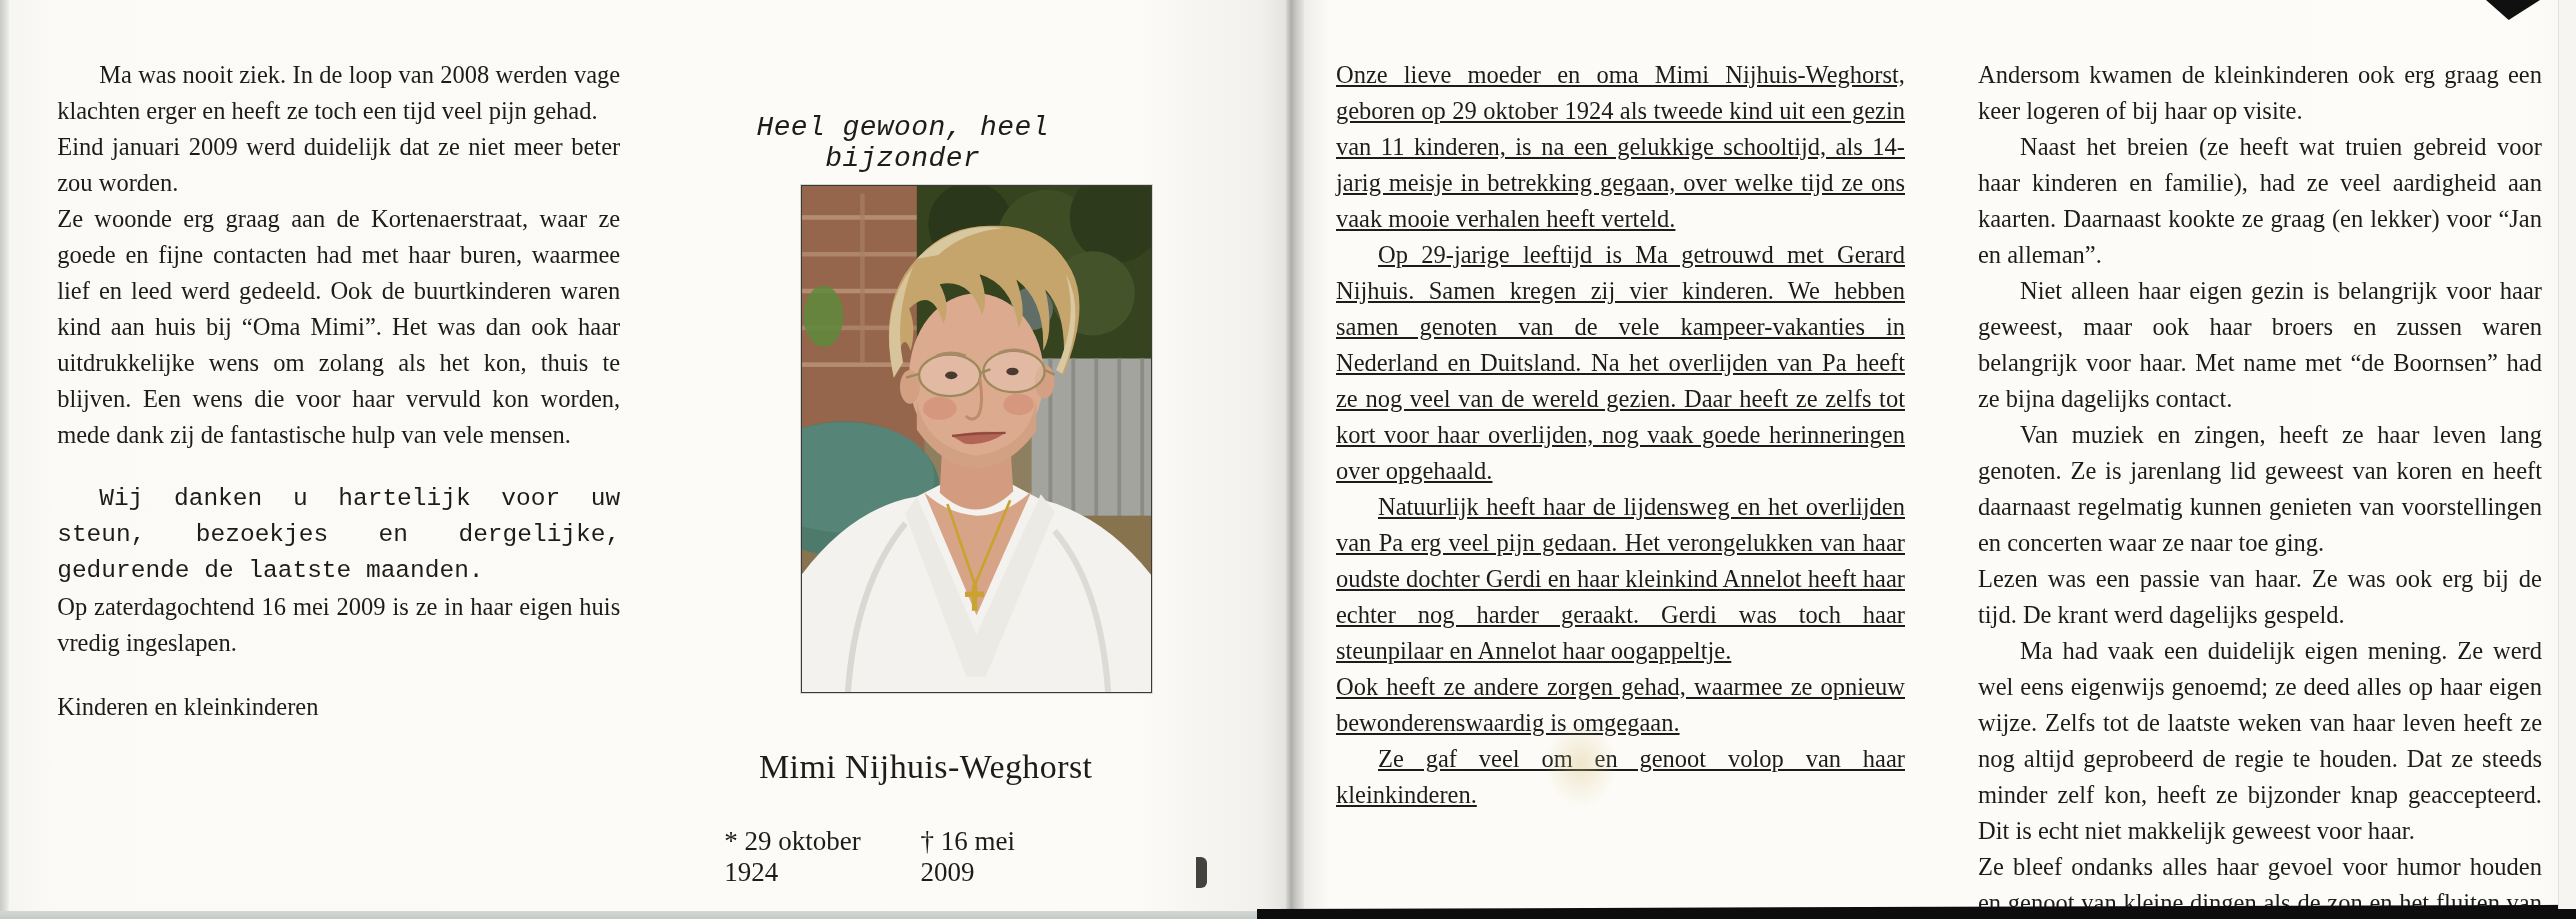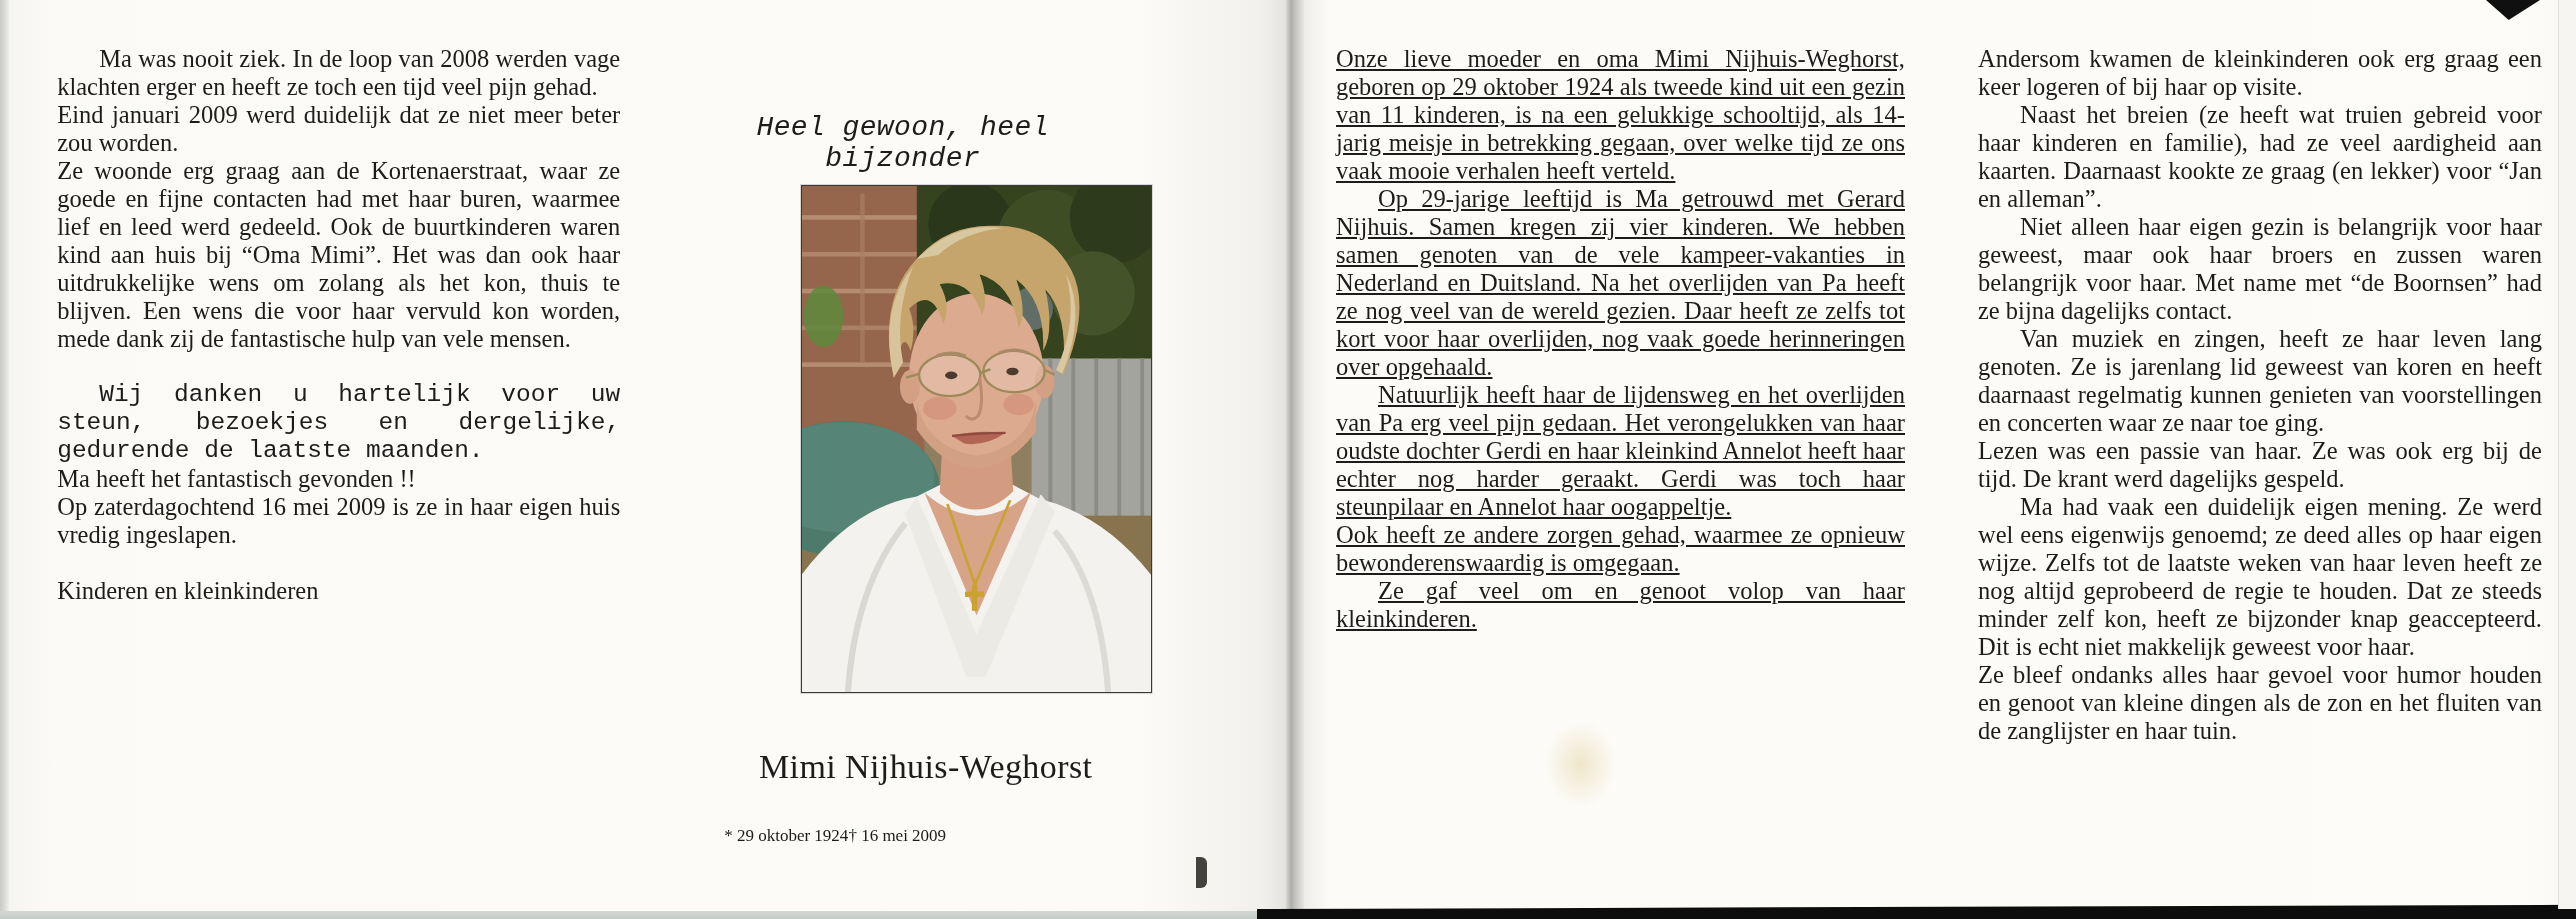--- a/index.html
+++ b/index.html
@@ -33,53 +33,52 @@
   #corner-wedge{position:absolute;left:2486px;top:0;width:54px;height:20px;
     background:#101010;clip-path:polygon(0 0,100% 0,42% 100%);}
   #right-white-margin{position:absolute;left:2558px;top:0;width:18.4px;height:909px;
     background:#f6f5f1;border-left:0.8px solid #e2e1dd;}
   #page-stain{position:absolute;left:1544px;top:720px;width:73px;height:88px;border-radius:50%;
     background:radial-gradient(ellipse at center,rgba(214,190,120,0.35),rgba(214,190,120,0) 70%);}
   #ink-mark{position:absolute;left:1196px;top:857px;width:10.7px;height:31px;border-radius:0 6.1px 6.1px 0;
     background:#23231f;opacity:.85;}
 
   
-  .col{position:absolute;top:45px;font-size:24.5px;line-height:28px;}
+  .col{position:absolute;top:57px;font-size:24.5px;line-height:36px;}
   .col p{margin:0;text-align:justify;text-justify:inter-word;}
   .col p.indent{text-indent:42px;}
   .col p.gap-top{margin-top:28px;font-family:Liberation Mono, monospace;}
   #left-col{left:48px;width:563px;}
   #right-col-1{left:1337px;width:569px;text-decoration:underline;}
   #right-col-2{left:1978px;width:564px;}
   #signature{margin-top:28px;text-align:left;padding-right:10.7px;}
 
   
   #motto{position:absolute;left:717px;top:112px;width:353px;text-align:center;
     font-style:italic;font-size:28px;letter-spacing:0.4px;font-family:Liberation Mono, monospace;}
   #photo-frame{position:absolute;left:792px;top:185px;width:349px;height:506px;
     border:1.5px solid #3a3a38;background:#777;box-shadow:0 0 0 0.8px #cfcecb;}
   #photo-frame svg{display:block;width:100%;height:100%;}
   #deceased-name{position:absolute;left:740px;top:748px;width:353px;text-align:center;
     font-size:34px;letter-spacing:0.4px;}
   #dates-row{position:absolute;left:715px;top:826px;width:351px;display:flex;
-    justify-content:flex-start;font-size:17px;}
+    justify-content:flex-end;font-size:27px;}
 </style>
 </head>
 <body>
 
 <div id="scan">
 
   <div class="page" id="left-page">
 
     <div class="col" id="left-col">
       <p class="indent">Ma was nooit ziek. In de loop van 2008 werden vage klachten erger en heeft ze toch een tijd veel pijn gehad.</p>
       <p>Eind januari 2009 werd duidelijk dat ze niet meer beter zou worden.</p>
       <p>Ze woonde erg graag aan de Kortenaerstraat, waar ze goede en fijne contacten had met haar buren, waarmee lief en leed werd gedeeld. Ook de buurtkinderen waren kind aan huis bij “Oma Mimi”. Het was dan ook haar uitdrukkelijke wens om zolang als het kon, thuis te blijven. Een wens die voor haar vervuld kon worden, mede dank zij de fantastische hulp van vele mensen.</p>
       <p class="indent gap-top">Wij danken u hartelijk voor uw steun, bezoekjes en dergelijke, gedurende de laatste maanden.</p>
-      <p>Ma heeft het fantastisch gevonden !!</p>
       <p>Op zaterdagochtend 16 mei 2009 is ze in haar eigen huis vredig ingeslapen.</p>
       <div id="signature">Kinderen en kleinkinderen</div>
     </div>
 
     <div id="motto">Heel gewoon, heel bijzonder</div>
 
     <div id="photo-frame">
       <svg viewBox="0 0 456 660" preserveAspectRatio="none">
 
         <rect x="0" y="0" width="456" height="660" fill="#8d7f5f"></rect>

